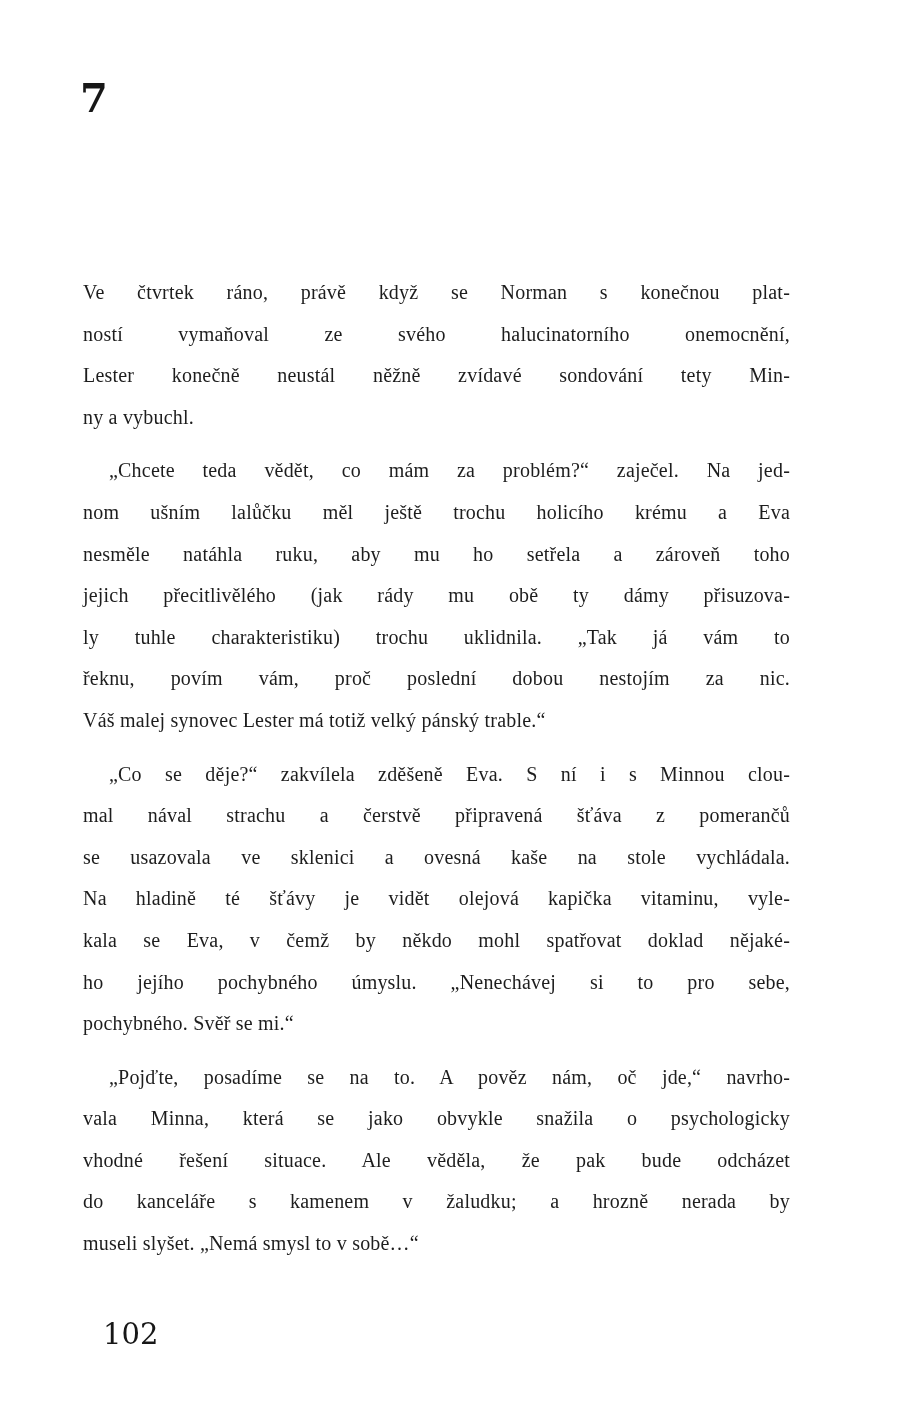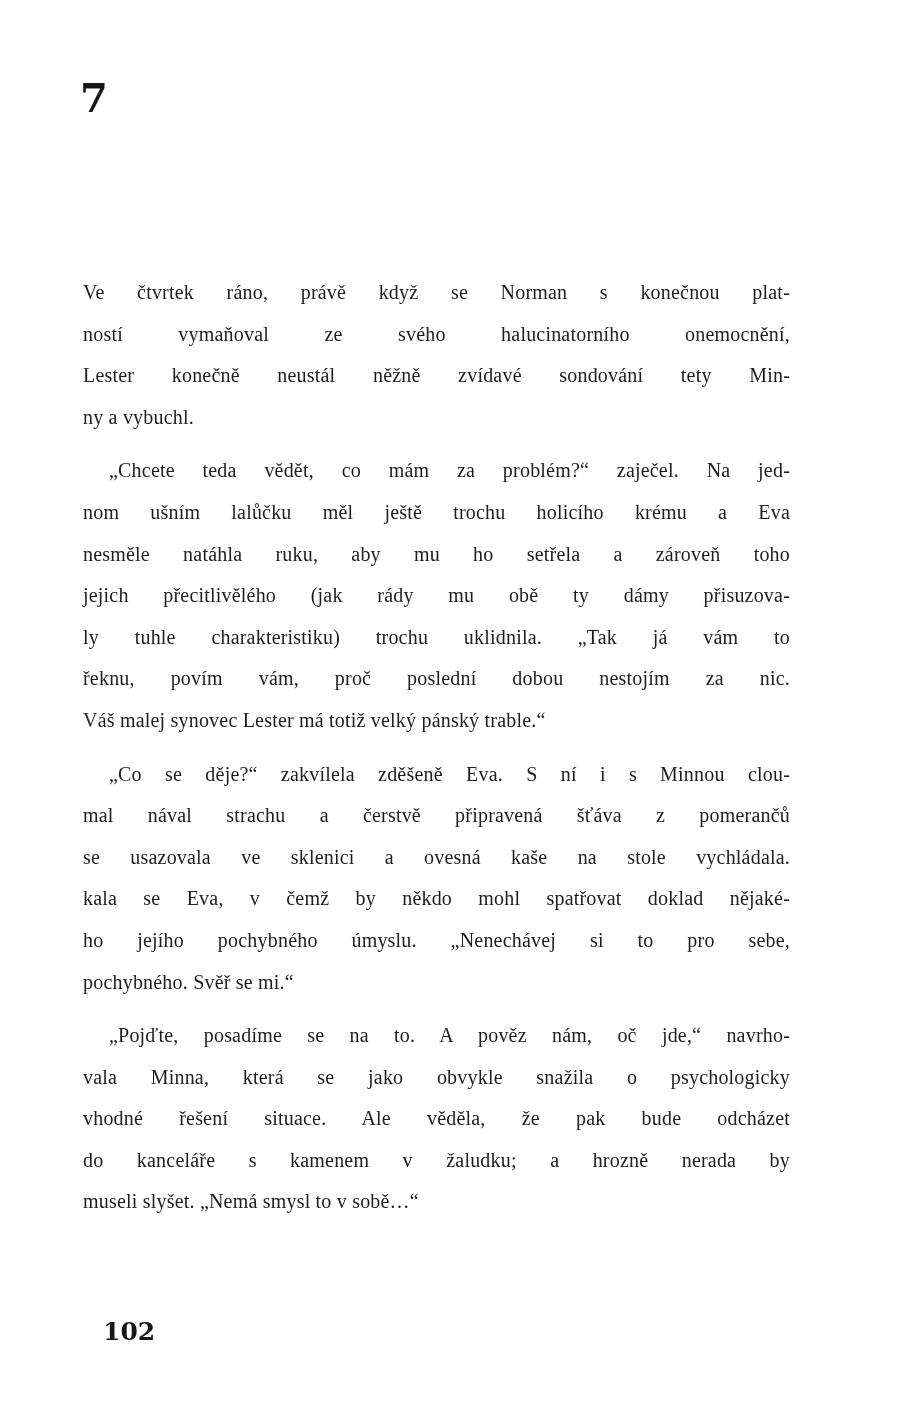--- a/index.html
+++ b/index.html
@@ -44,22 +44,22 @@
     text-align-last: left;
   }
   .line.indent {
     text-indent: 26px;
     margin-top: 12px;
   }
   .page-number {
     position: absolute;
     left: 103px;
     top: 1317px;
-    font-size: 25px;
-    font-weight: bold;
+    font-size: 29px;
+    font-weight: normal;
     font-family: "DejaVu Serif", serif;
     color: #171717;
   }
 </style>
 </head>
 <body>
 
 <div class="page">
   <div class="chapter-number">7</div>
 
@@ -71,20 +71,21 @@
       <div class="line indent">„Chcete teda vědět, co mám za problém?“ zaječel. Na jed-</div>
       <div class="line">nom ušním lalůčku měl ještě trochu holicího krému a Eva</div>
       <div class="line">nesměle natáhla ruku, aby mu ho setřela a zároveň toho</div>
       <div class="line">jejich přecitlivělého (jak rády mu obě ty dámy přisuzova-</div>
       <div class="line">ly tuhle charakteristiku) trochu uklidnila. „Tak já vám to</div>
       <div class="line">řeknu, povím vám, proč poslední dobou nestojím za nic.</div>
       <div class="line last">Váš malej synovec Lester má totiž velký pánský trable.“</div>
       <div class="line indent">„Co se děje?“ zakvílela zděšeně Eva. S ní i s Minnou clou-</div>
       <div class="line">mal nával strachu a čerstvě připravená šťáva z pomerančů</div>
       <div class="line">se usazovala ve sklenici a ovesná kaše na stole vychládala.</div>
+      <div class="line">Na hladině té šťávy je vidět olejová kapička vitaminu, vyle-</div>
       <div class="line">kala se Eva, v čemž by někdo mohl spatřovat doklad nějaké-</div>
       <div class="line">ho jejího pochybného úmyslu. „Nenechávej si to pro sebe,</div>
       <div class="line last">pochybného. Svěř se mi.“</div>
       <div class="line indent">„Pojďte, posadíme se na to. A pověz nám, oč jde,“ navrho-</div>
       <div class="line">vala Minna, která se jako obvykle snažila o psychologicky</div>
       <div class="line">vhodné řešení situace. Ale věděla, že pak bude odcházet</div>
       <div class="line">do kanceláře s kamenem v žaludku; a hrozně nerada by</div>
       <div class="line last">museli slyšet. „Nemá smysl to v sobě…“</div>
     </div>
 

